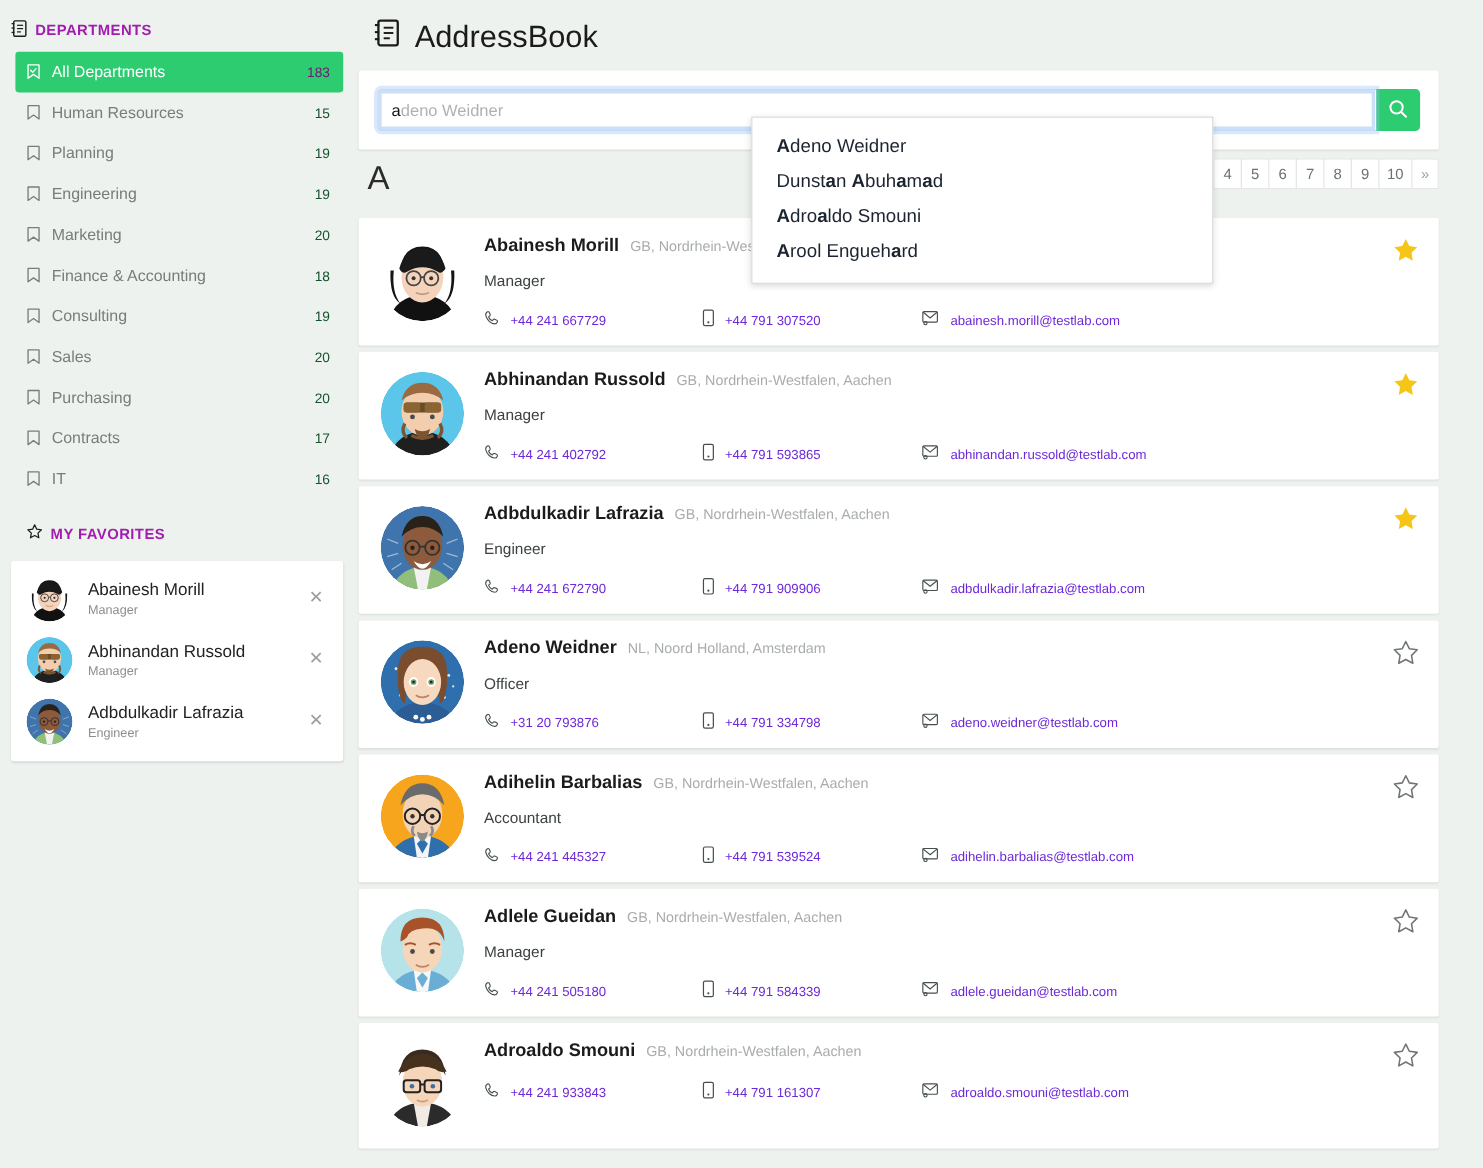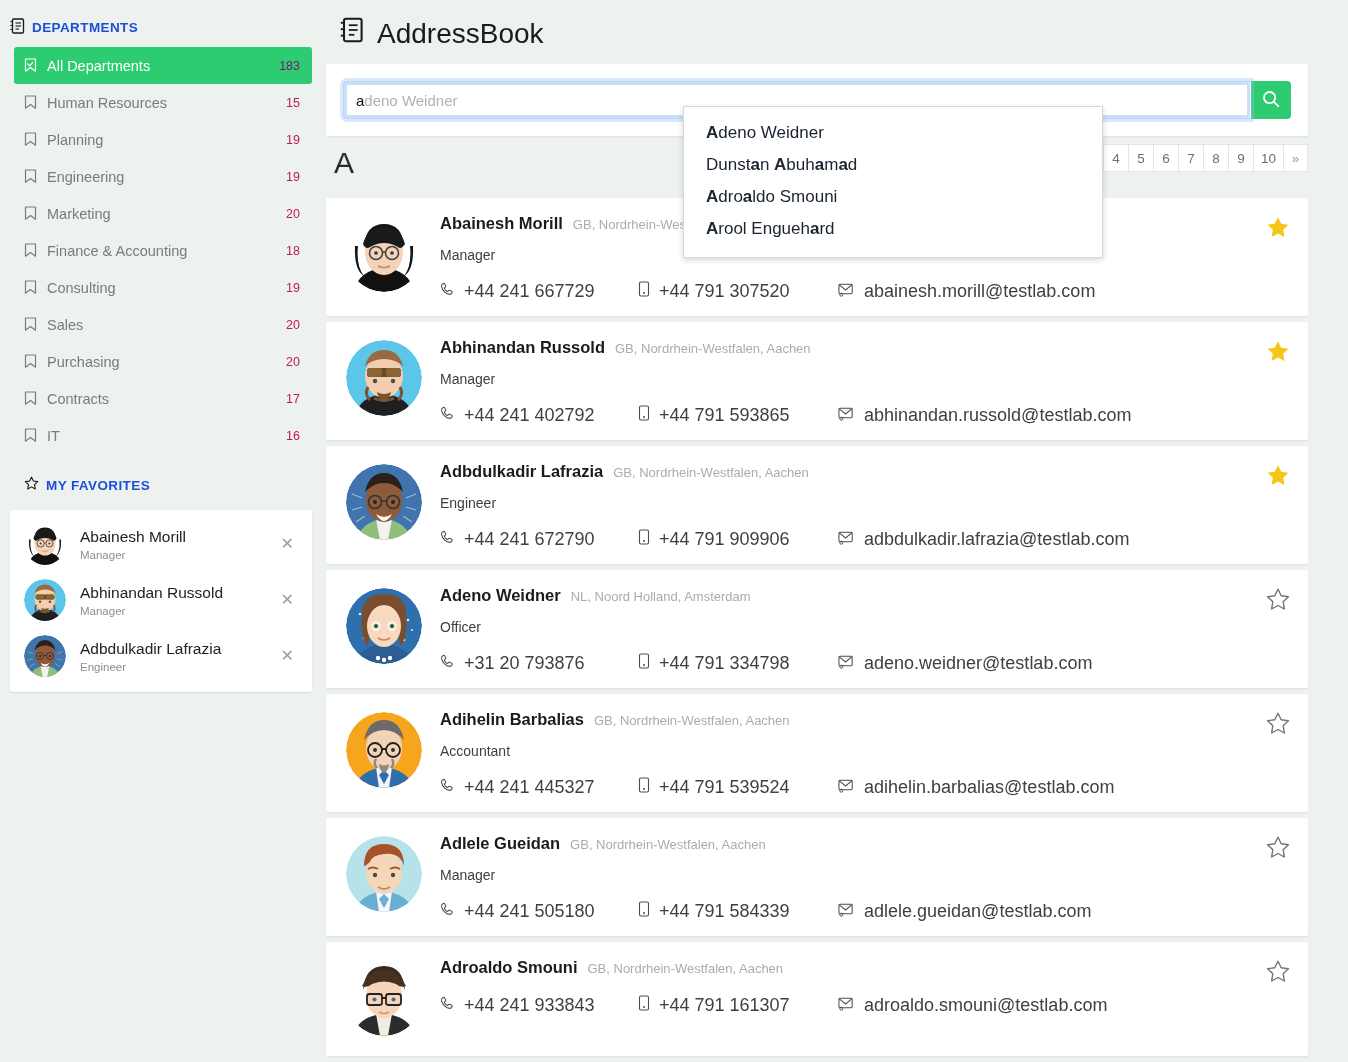--- a/index.html
+++ b/index.html
@@ -9,34 +9,34 @@
     background: #eef2ee;
     font-family: "Liberation Sans", sans-serif;
     overflow: hidden;
   }
   .app { display: flex; width: 1348px; height: 1062px; }
 
   
   .sidebar { width: 326px; flex: 0 0 326px; padding: 0; background: #eef2ee; }
   .side-head {
     display: flex; align-items: center; gap: 7px;
-    font-size: 13.5px; font-weight: bold; color: #1d4ed8;
+    font-size: 13.5px; font-weight: bold; color: #a21caf;
     letter-spacing: .4px; padding: 18px 0 10px 10px;
   }
   .side-head.fav { padding-top: 22px; padding-left: 24px; }
   .dept-list { list-style: none; margin: 0; padding: 0 14px 0 14px; }
   .dept-item {
     display: flex; align-items: center;
     height: 37px; padding: 0 12px 0 10px;
     color: #777d7a; font-size: 14.5px; border-radius: 3px;
     cursor: pointer;
   }
   .dept-item .bm { margin-right: 10px; display:flex; }
   .dept-item .nm { flex: 1; }
-  .dept-item .ct { font-size: 12.5px; color: #be185d; }
+  .dept-item .ct { font-size: 12.5px; color: #14532d; }
   .dept-item.active { background: #2ecc71; color: #fff; }
   .dept-item.active .ct { color: #701a75; }
 
   .fav-card {
     margin: 6px 14px 0 10px; background: #fff; border-radius: 3px;
     box-shadow: 0 1px 2px rgba(0,0,0,.10); padding: 6px 0 8px 0;
   }
   .fav-row { display: flex; align-items: center; padding: 7px 10px 7px 14px; }
   .fav-av { width: 42px; height: 42px; border-radius: 50%; overflow: hidden; flex: 0 0 42px; margin-right: 14px; }
   .fav-av svg { display:block; }
@@ -103,21 +103,21 @@
     display: flex; padding: 14px 16px 14px 16px;
     min-height: 114px; position: relative;
   }
   .avatar { width: 76px; height: 76px; border-radius: 50%; overflow: hidden; flex: 0 0 76px; margin: 4px 18px 0 4px; }
   .avatar svg { display: block; }
   .info { flex: 1; padding-top: 2px; }
   .nameline { display: flex; align-items: baseline; gap: 10px; }
   .cname { font-size: 16.5px; font-weight: bold; color: #1b1b1b; }
   .cloc { font-size: 13px; color: #a8adaa; }
   .crole { font-size: 14px; color: #3c4240; margin-top: 14px; }
-  .contacts { display: flex; margin-top: 18px; font-size: 18px; color: #404040; align-items: flex-end; }
+  .contacts { display: flex; margin-top: 18px; font-size: 12px; color: #6d28d9; }
   .cslot { display: flex; align-items: center; gap: 9px; }
   .cslot.c1 { width: 198px; }
   .cslot.c2 { width: 200px; }
   .star { position: absolute; right: 18px; top: 18px; font-size: 24px; line-height: 1; cursor: pointer; }
   .star.on { color: #f5c518; }
   .star.off { color: #fff; }
   svg { overflow: visible; }
 </style>
 </head>
 <body>

